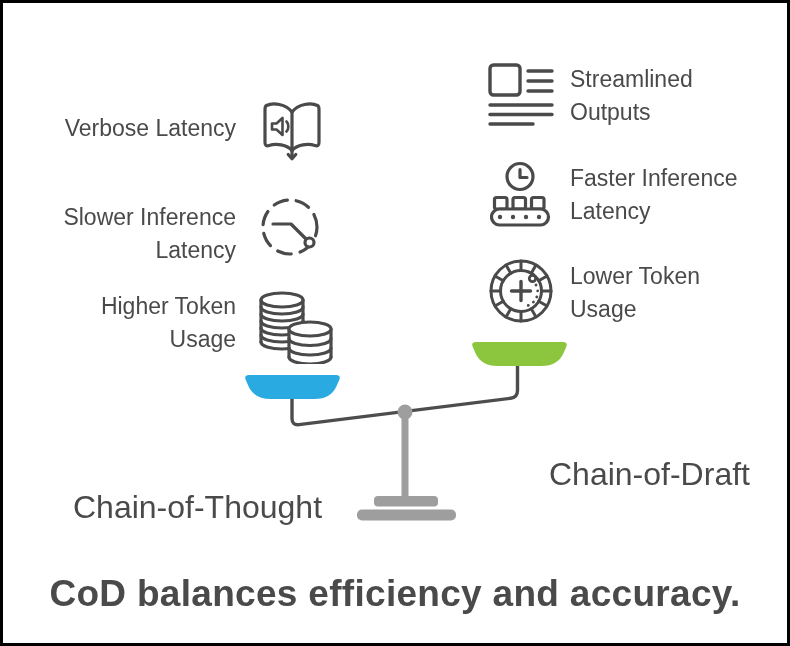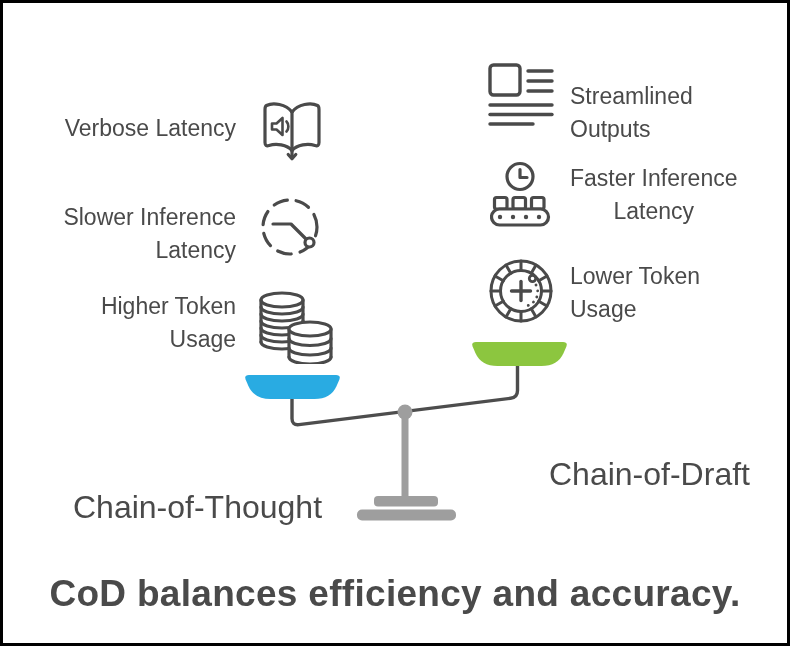--- a/index.html
+++ b/index.html
@@ -133,21 +133,21 @@
         <path d="M40,8 H64"></path>
         <path d="M40,18 H64"></path>
         <path d="M40,28 H64"></path>
         <path d="M2,42 H64"></path>
         <path d="M2,51.5 H64"></path>
         <path d="M2,61 H45"></path>
       </g>
     </svg>
   </span>
 
-  <div class="side-label right" style="top:77px; left:567px;">
+  <div class="side-label right" style="top:60px; left:567px;">
     <div>Streamlined</div>
     <div>Outputs</div>
   </div>
 
   <span class="icon" style="left:487px; top:158px;">
     <svg width="62" height="70" viewBox="0 0 62 70">
       <g class="ink" stroke-width="3.2">
         <circle cx="30" cy="15.5" r="13"></circle>
         <path d="M30,8.5 V16.5 H37"></path>
         <rect x="4.5" y="36.5" width="12.5" height="11.5" rx="2" fill="#fff"></rect>
@@ -157,21 +157,21 @@
       </g>
       <g class="ink-fill">
         <circle cx="10" cy="56" r="2.2"></circle>
         <circle cx="23" cy="56" r="2.2"></circle>
         <circle cx="36" cy="56" r="2.2"></circle>
         <circle cx="49" cy="56" r="2.2"></circle>
       </g>
     </svg>
   </span>
 
-  <div class="side-label right" style="top:159px; left:567px;text-align:center;">
+  <div class="side-label right" style="top:159px; left:567px;">
     <div>Faster Inference</div>
     <div>Latency</div>
   </div>
 
   <span class="icon" style="left:484px; top:254px;">
     <svg width="68" height="68" viewBox="0 0 68 68">
       <g class="ink" stroke-width="3">
         <circle cx="34" cy="34" r="30"></circle>
         <circle cx="34" cy="34" r="20.5"></circle>
         <path d="M54.5,34 H64"></path>

